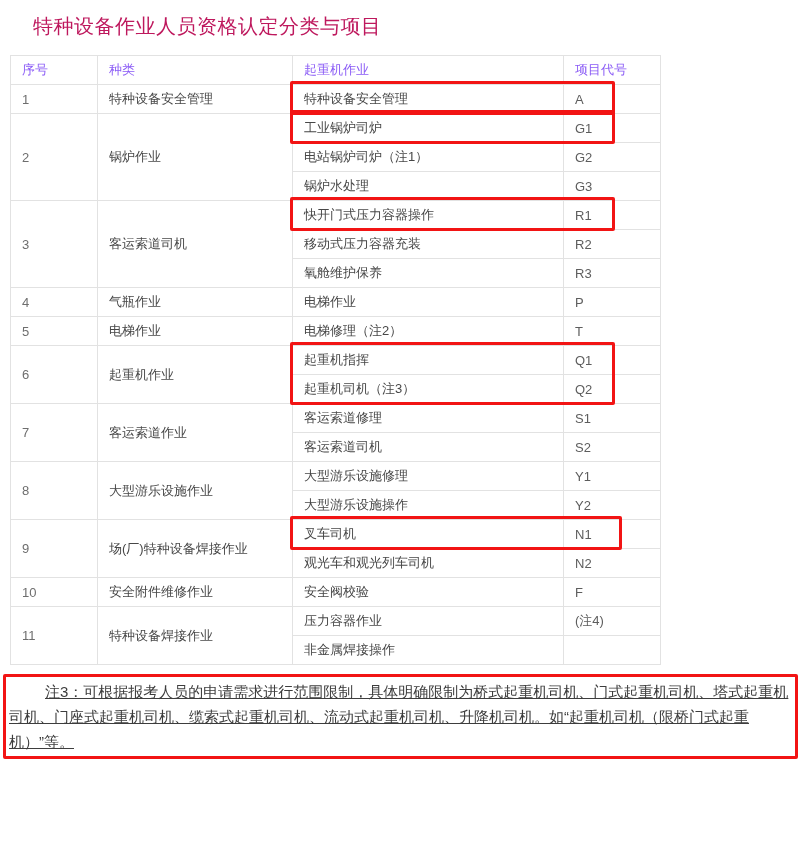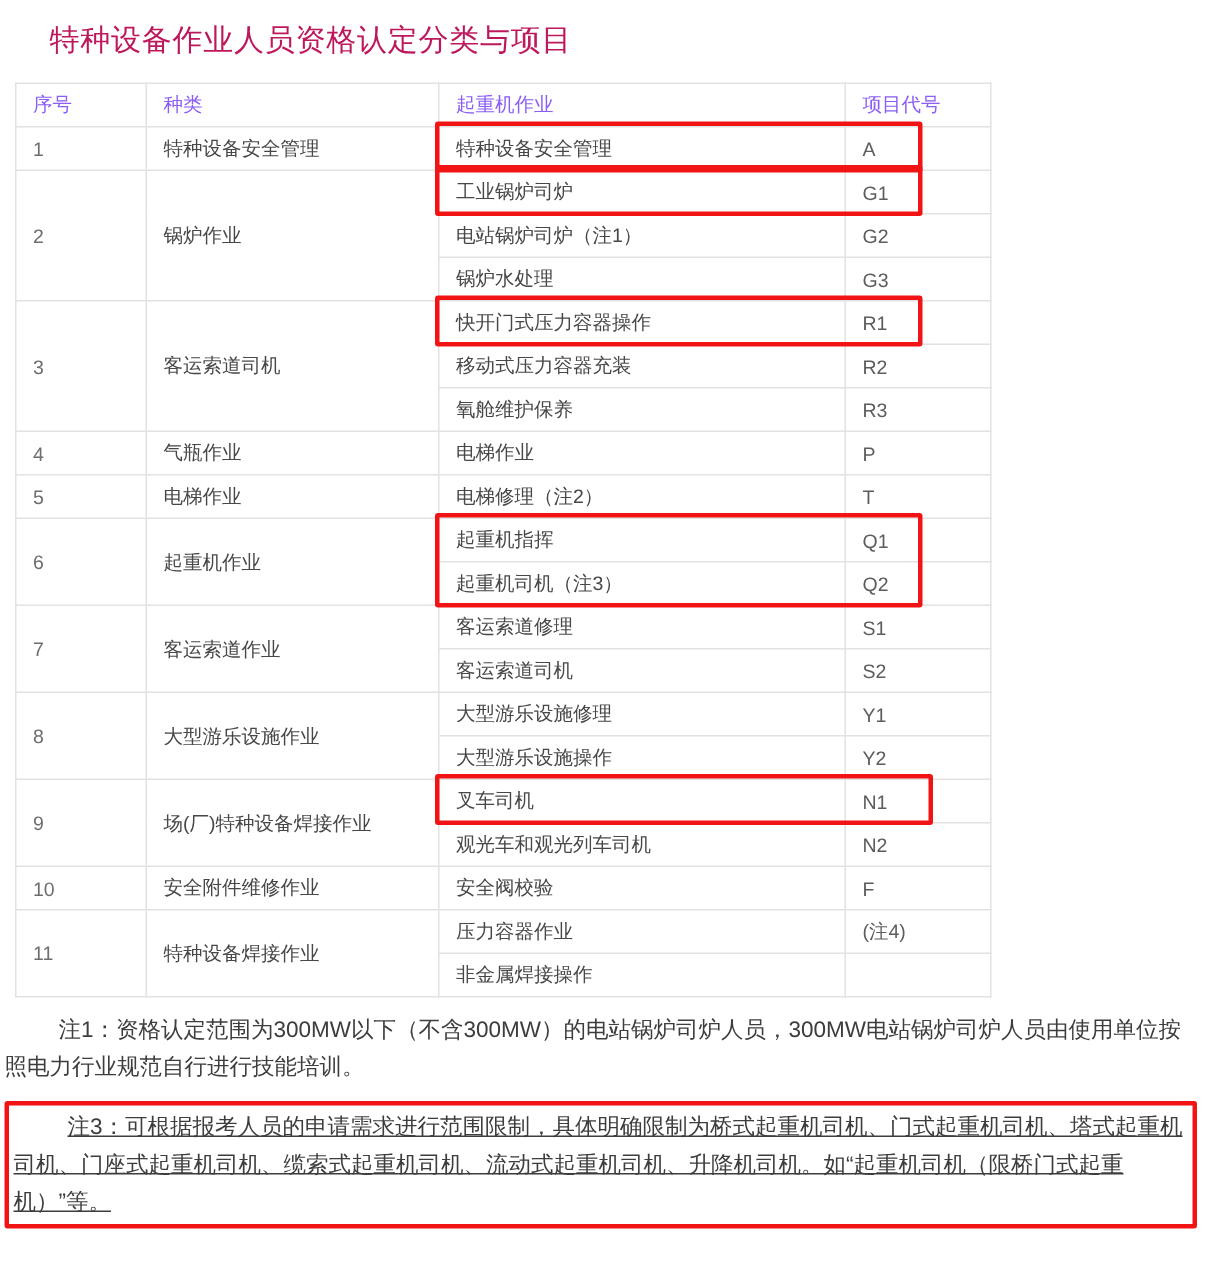--- a/index.html
+++ b/index.html
@@ -228,20 +228,19 @@
       </table>
 
     <div class="hl-box hl-b1"></div>
     <div class="hl-box hl-b2"></div>
     <div class="hl-box hl-b3"></div>
     <div class="hl-box hl-b4"></div>
     <div class="hl-box hl-b5"></div>
   </div>
 
   <div class="notes">
-    <p>注1：资格认定范围为300MW以下（不含300MW）的电站锅炉司炉人员，300MW电站锅炉司炉人员由使用单位按照电力行业规范自行进行技能培训。</p>
     <div class="note3-box">
       <p>注3：可根据报考人员的申请需求进行范围限制，具体明确限制为桥式起重机司机、门式起重机司机、塔式起重机司机、门座式起重机司机、缆索式起重机司机、流动式起重机司机、升降机司机。如“起重机司机（限桥门式起重机）”等。</p>
     </div>
 
   </div>
 
 </div>
 
 </body></html>

